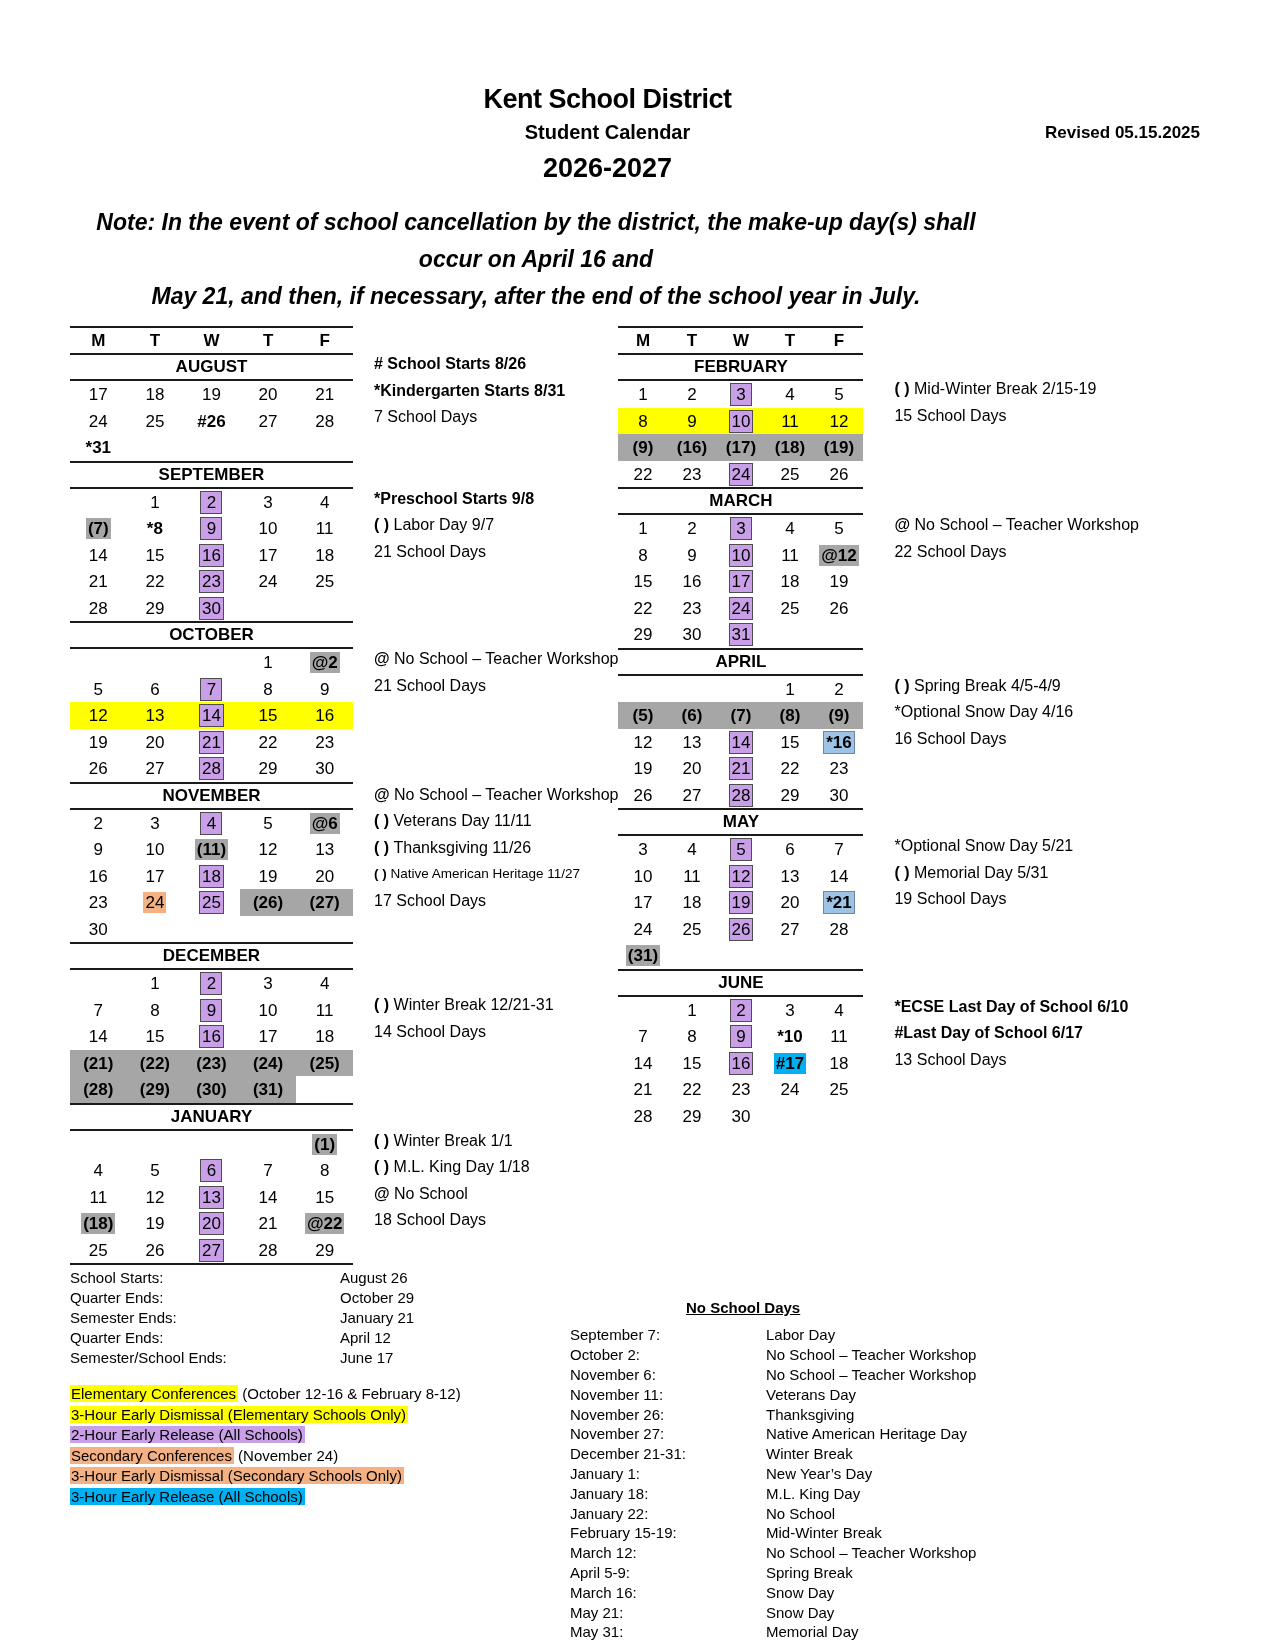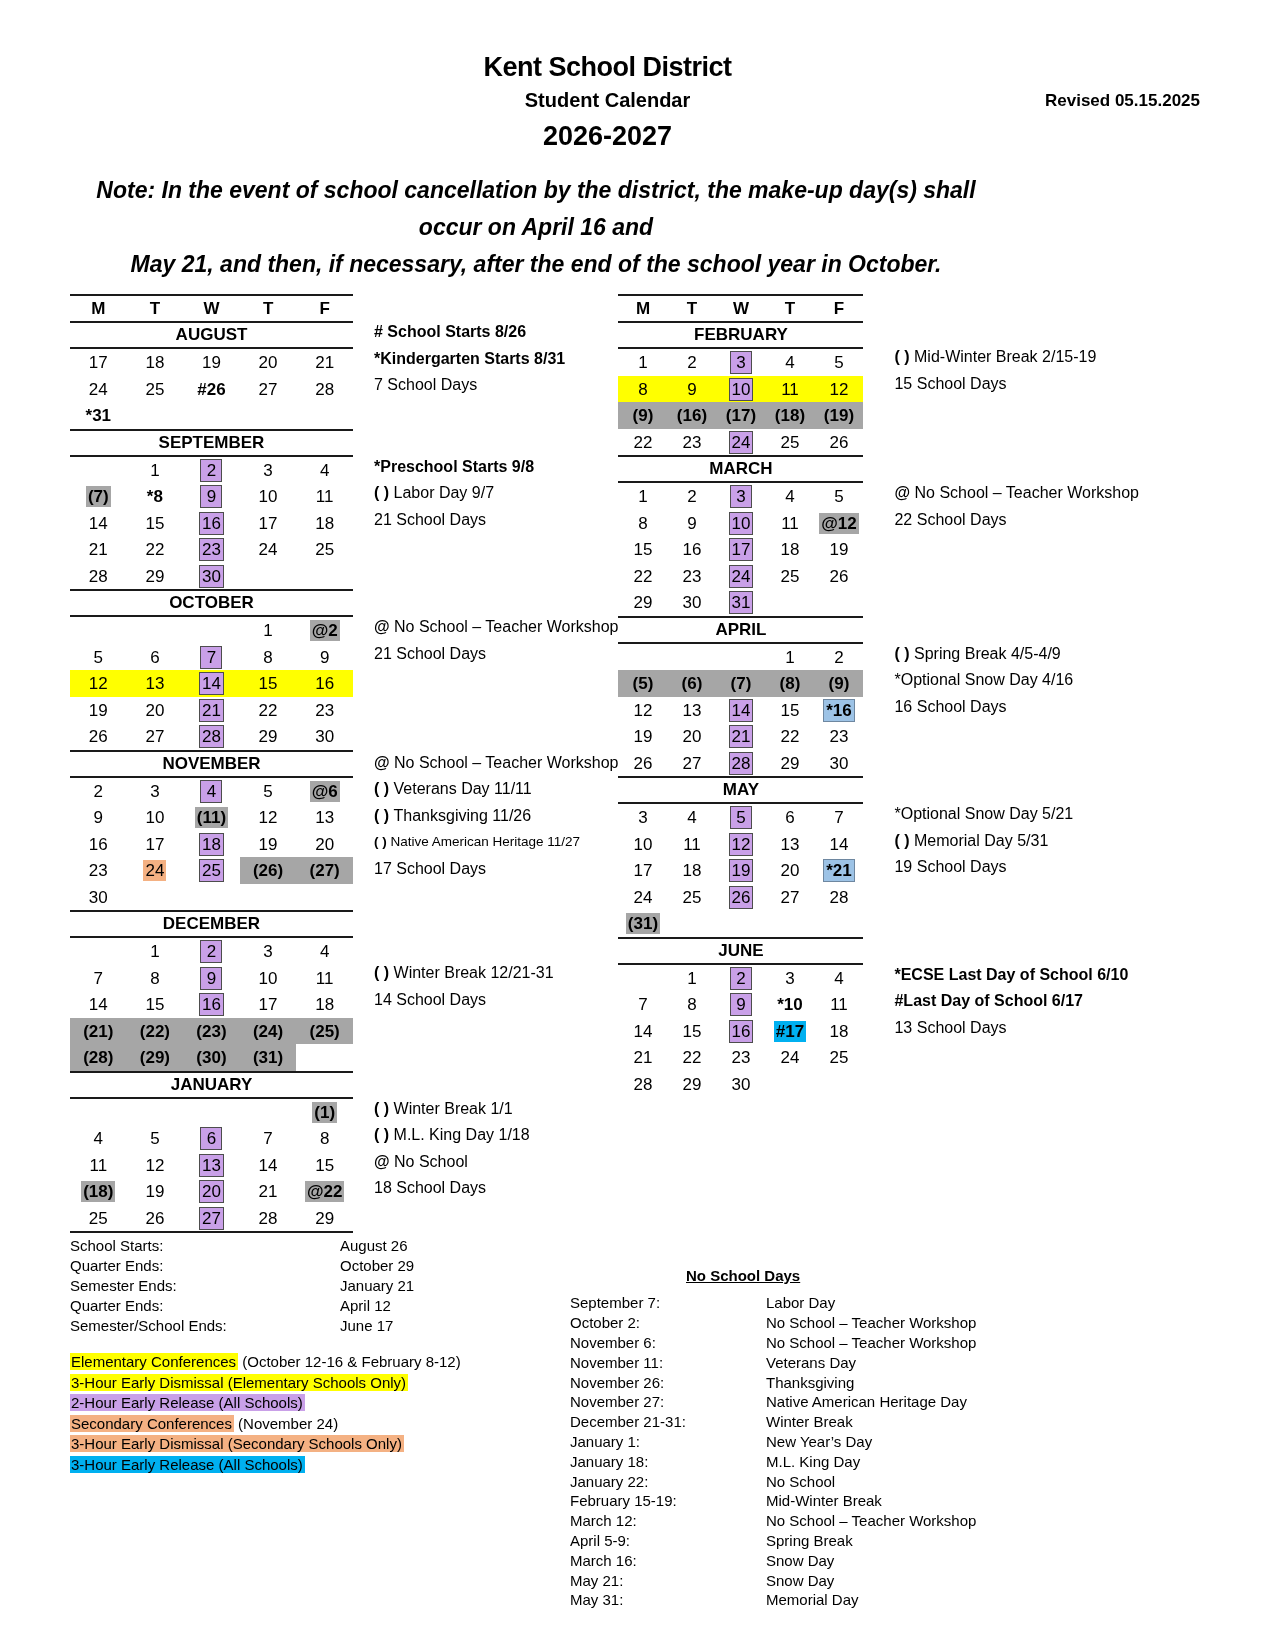--- a/index.html
+++ b/index.html
@@ -1,17 +1,17 @@
 <!DOCTYPE html>
 <html style="--purple: #c9a0e8; --yellow: #ffff00; --gray: #a6a6a6; --orange: #f4b183; --lightblue: #9dc3e6; --cyan: #00b0f0;"><head>
 <meta charset="utf-8">
 <style>
   html,body { margin:0; padding:0; background:#fff; }
   body { width:1275px; height:1650px; font-family:"Liberation Sans", sans-serif; color:#000; overflow:hidden; }
-  .page { box-sizing:border-box; width:1072px; padding:52px 70px 0 70px; }
+  .page { box-sizing:border-box; width:1072px; padding:52px 70px 0 70px;margin-top:32px; }
 
   
   .hdr { width:1075px; }
   .title { text-align:center; font-size:27px; font-weight:bold; letter-spacing:-0.5px; }
   .sub-row { position:relative; margin-top:6px; height:26px; }
   .subtitle { text-align:center; font-size:20px; font-weight:bold; }
   .revised { position:absolute; right:-55px; top:2px; font-size:17px; font-weight:bold; }
   .year { text-align:center; font-size:27px; font-weight:bold; margin-top:6px; }
   .note { text-align:center; font-weight:bold; font-style:italic; font-size:23px; margin-top:20px; line-height:1.6; }
 
@@ -71,21 +71,21 @@
     <div class="title">Kent School District</div>
     <div class="sub-row">
       <div class="subtitle">Student Calendar</div>
       <div class="revised">Revised 05.15.2025</div>
     </div>
     <div class="year">2026-2027</div>
   </div>
 
   <div class="note">
     <div>Note: In the event of school cancellation by the district, the make-up day(s) shall occur on April 16 and</div>
-    <div>May 21, and then, if necessary, after the end of the school year in October.</div>
+    <div>May 21, and then, if necessary, after the end of the school year in July.</div>
   </div>
 
   <div class="cal-grid">
     <div class="col col-left" id="col-left">
         <div class="month-row">
           <div class="mtable-l">
             <div class="weekday-row">
               <div class="cell b">M</div>
               <div class="cell b">T</div>
               <div class="cell b">W</div>

